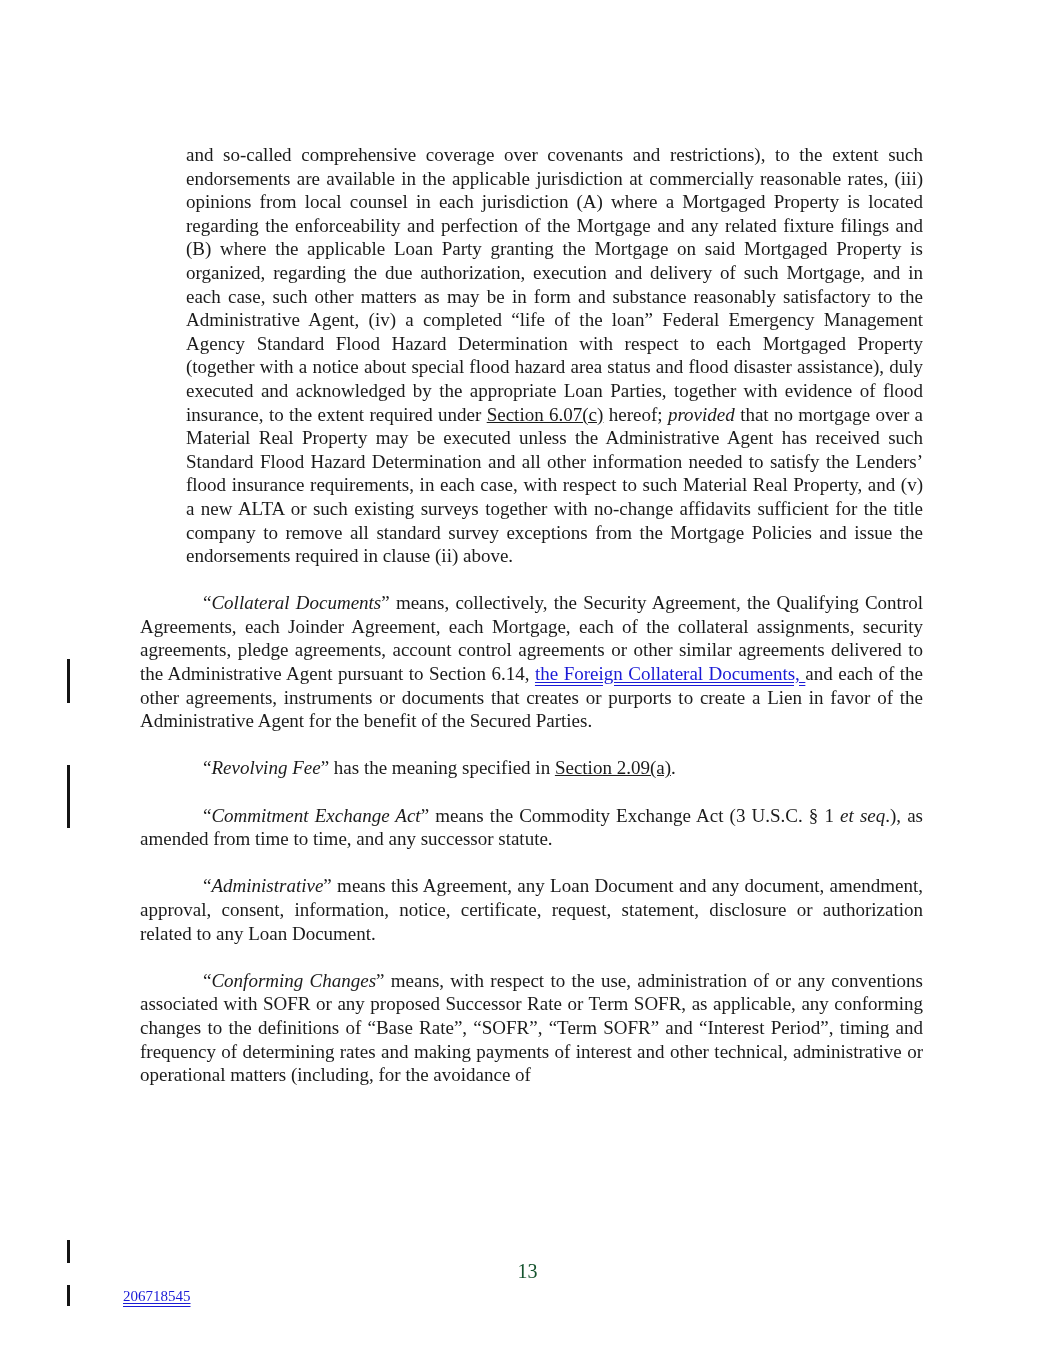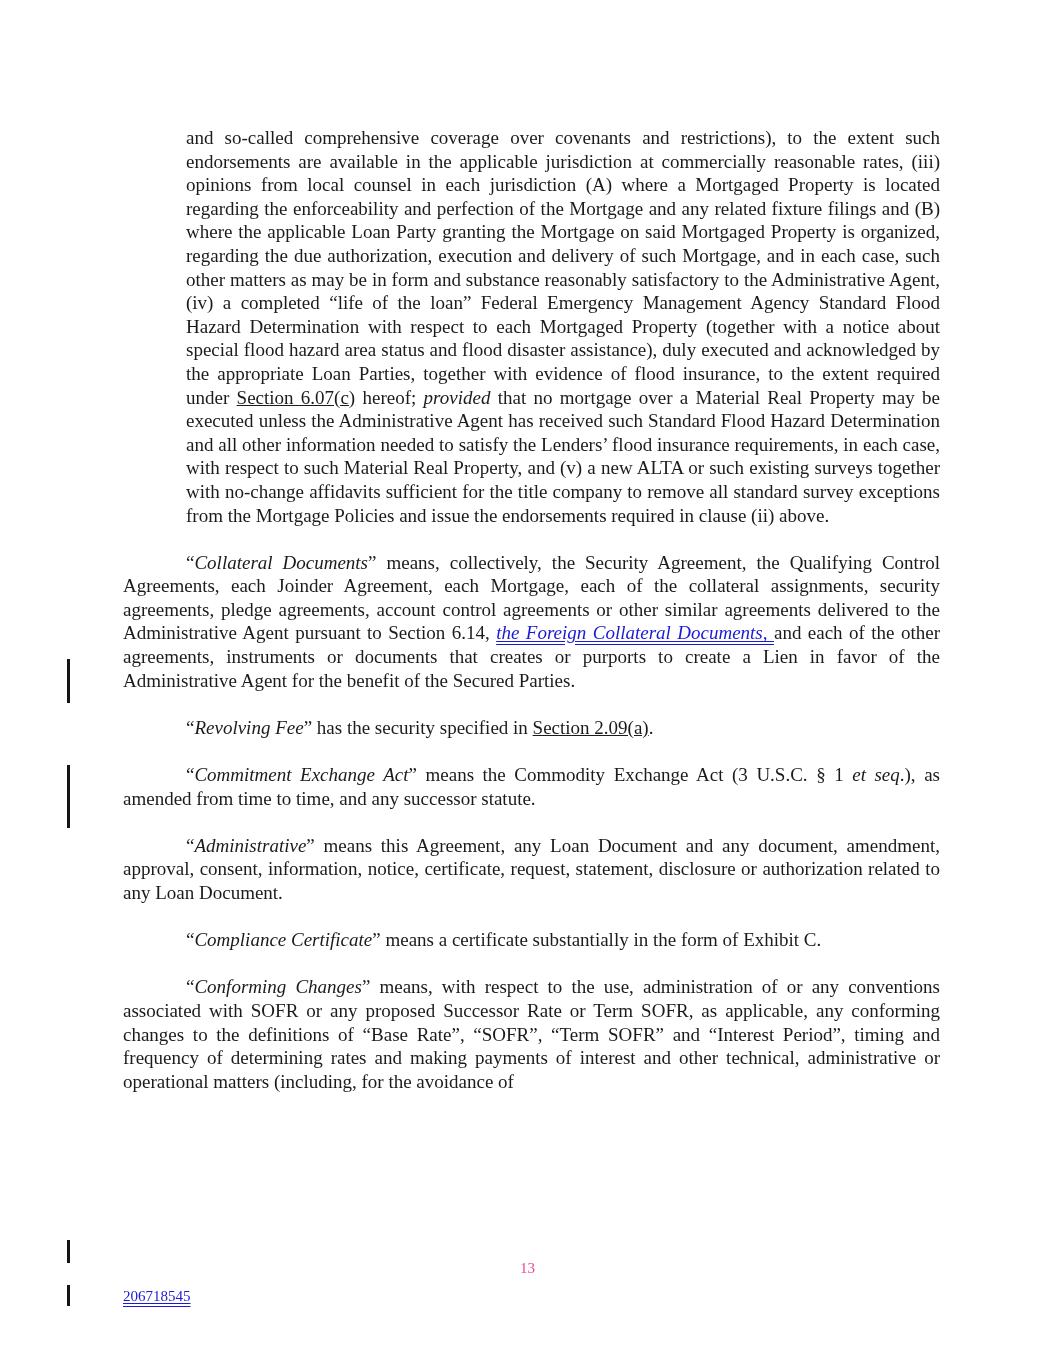--- a/index.html
+++ b/index.html
@@ -12,47 +12,46 @@
     overflow:hidden;
   }
   .content{
     position:absolute;
     left:123px;top:126px;
     width:817px;
     font-size:19px;
     line-height:23.6px;
     text-align:justify;
   }
-  .para{margin:0;padding:0;}
+  .para{margin:17px;padding:0;}
   .para + .para{margin-top:23.6px;}
   .para.block{margin-left:63px;}
   .para.def{text-indent:63px;}
   .run-n{}
   .run-t{font-style:italic;}
   .run-u{text-decoration:underline;}
   .run-i{font-style:italic;}
   .run-ins{
     color:var(--ins,#1a1ad6);
     text-decoration-line:underline;
     text-decoration-style:double;
     text-underline-offset:2px;
-    font-style:italic;
   }
   .run-del{
     color:var(--del,#c42020);
     text-decoration:line-through;
   }
   .changebar{position:absolute;left:67px;width:3px;background:#141414;}
   .cb1{top:659px;height:44px;}
   .cb2{top:765px;height:63px;}
   .cb3{top:1240px;height:23px;}
   .cb4{top:1285px;height:21px;}
   .page-number{
     position:absolute;top:1260px;left:0;width:1055px;
-    text-align:center;font-size:15px;color:#ec4899;
+    text-align:center;font-size:20px;color:#14532d;
   }
   .doc-number{
     position:absolute;top:1288px;left:123px;
     font-size:15px;
     color:var(--ins,#1a1ad6);
     text-decoration-line:underline;
     text-decoration-style:double;
     text-underline-offset:2px;
   }
 </style>
@@ -62,23 +61,22 @@
 <div class="page" style="--ins: #1a1ad6; --del: #c42020; color: rgb(27, 27, 27);">
 
   <div class="changebar cb1"></div>
   <div class="changebar cb2"></div>
   <div class="changebar cb3"></div>
   <div class="changebar cb4"></div>
 
   <main class="content" id="doc-body">
       <p class="para block"><span class="run-n">and so-called comprehensive coverage over covenants and restrictions), to the extent such endorsements are available in the applicable jurisdiction at commercially reasonable rates, (iii) opinions from local counsel in each jurisdiction (A) where a Mortgaged Property is located regarding the enforceability and perfection of the Mortgage and any related fixture filings and (B) where the applicable Loan Party granting the Mortgage on said Mortgaged Property is organized, regarding the due authorization, execution and delivery of such Mortgage, and in each case, such other matters as may be in form and substance reasonably satisfactory to the Administrative Agent, (iv) a completed “life of the loan” Federal Emergency Management Agency Standard Flood Hazard Determination with respect to each Mortgaged Property (together with a notice about special flood hazard area status and flood disaster assistance), duly executed and acknowledged by the appropriate Loan Parties, together with evidence of flood insurance, to the extent required under </span><span class="run-u">Section 6.07(c)</span><span class="run-n"> hereof; </span><span class="run-i">provided</span><span class="run-n"> that no mortgage over a Material Real Property may be executed unless the Administrative Agent has received such Standard Flood Hazard Determination and all other information needed to satisfy the Lenders’ flood insurance requirements, in each case, with respect to such Material Real Property, and (v) a new ALTA or such existing surveys together with no-change affidavits sufficient for the title company to remove all standard survey exceptions from the Mortgage Policies and issue the endorsements required in clause (ii) above.</span></p>
       <p class="para def"><span class="run-n">“</span><span class="run-t">Collateral Documents</span><span class="run-n">” means, collectively, the Security Agreement, the Qualifying Control Agreements, each Joinder Agreement, each Mortgage, each of the collateral assignments, security agreements, pledge agreements, account control agreements or other similar agreements delivered to the Administrative Agent pursuant to Section 6.14, </span><span class="run-ins">the Foreign Collateral Documents, </span><span class="run-n">and each of the other agreements, instruments or documents that creates or purports to create a Lien in favor of the Administrative Agent for the benefit of the Secured Parties.</span></p>
-      <p class="para def"><span class="run-n">“</span><span class="run-t">Revolving Fee</span><span class="run-n">” has the security specified in </span><span class="run-u">Section 2.09(a)</span><span class="run-n">.</span></p>
+      <p class="para def"><span class="run-n">“</span><span class="run-t">Revolving Fee</span><span class="run-n">” has the meaning specified in </span><span class="run-u">Section 2.09(a)</span><span class="run-n">.</span></p>
       <p class="para def"><span class="run-n">“</span><span class="run-t">Commitment Exchange Act</span><span class="run-n">” means the Commodity Exchange Act (3 U.S.C. § 1 </span><span class="run-i">et seq</span><span class="run-n">.), as amended from time to time, and any successor statute.</span></p>
       <p class="para def"><span class="run-n">“</span><span class="run-t">Administrative</span><span class="run-n">” means this Agreement, any Loan Document and any document, amendment, approval, consent, information, notice, certificate, request, statement, disclosure or authorization related to any Loan Document.</span></p>
-      <p class="para def"><span class="run-n">“</span><span class="run-t">Compliance Certificate</span><span class="run-n">” means a certificate substantially in the form of Exhibit C.</span></p>
       <p class="para def"><span class="run-n">“</span><span class="run-t">Conforming Changes</span><span class="run-n">” means, with respect to the use, administration of or any conventions associated with SOFR or any proposed Successor Rate or Term SOFR, as applicable, any conforming changes to the definitions of “Base Rate”, “SOFR”, “Term SOFR” and “Interest Period”, timing and frequency of determining rates and making payments of interest and other technical, administrative or operational matters (including, for the avoidance of</span></p>
     </main>
 
   <div class="page-number">13</div>
   <div class="doc-number">206718545</div>
 
 </div>
 
 </body></html>

